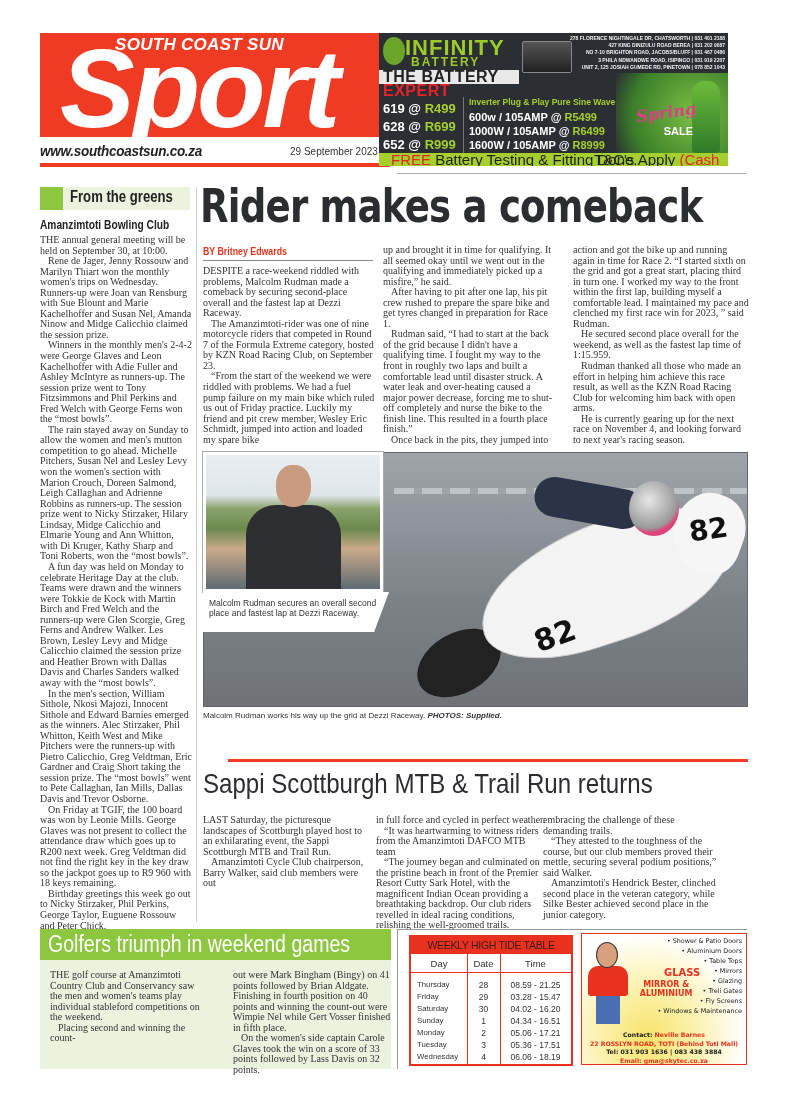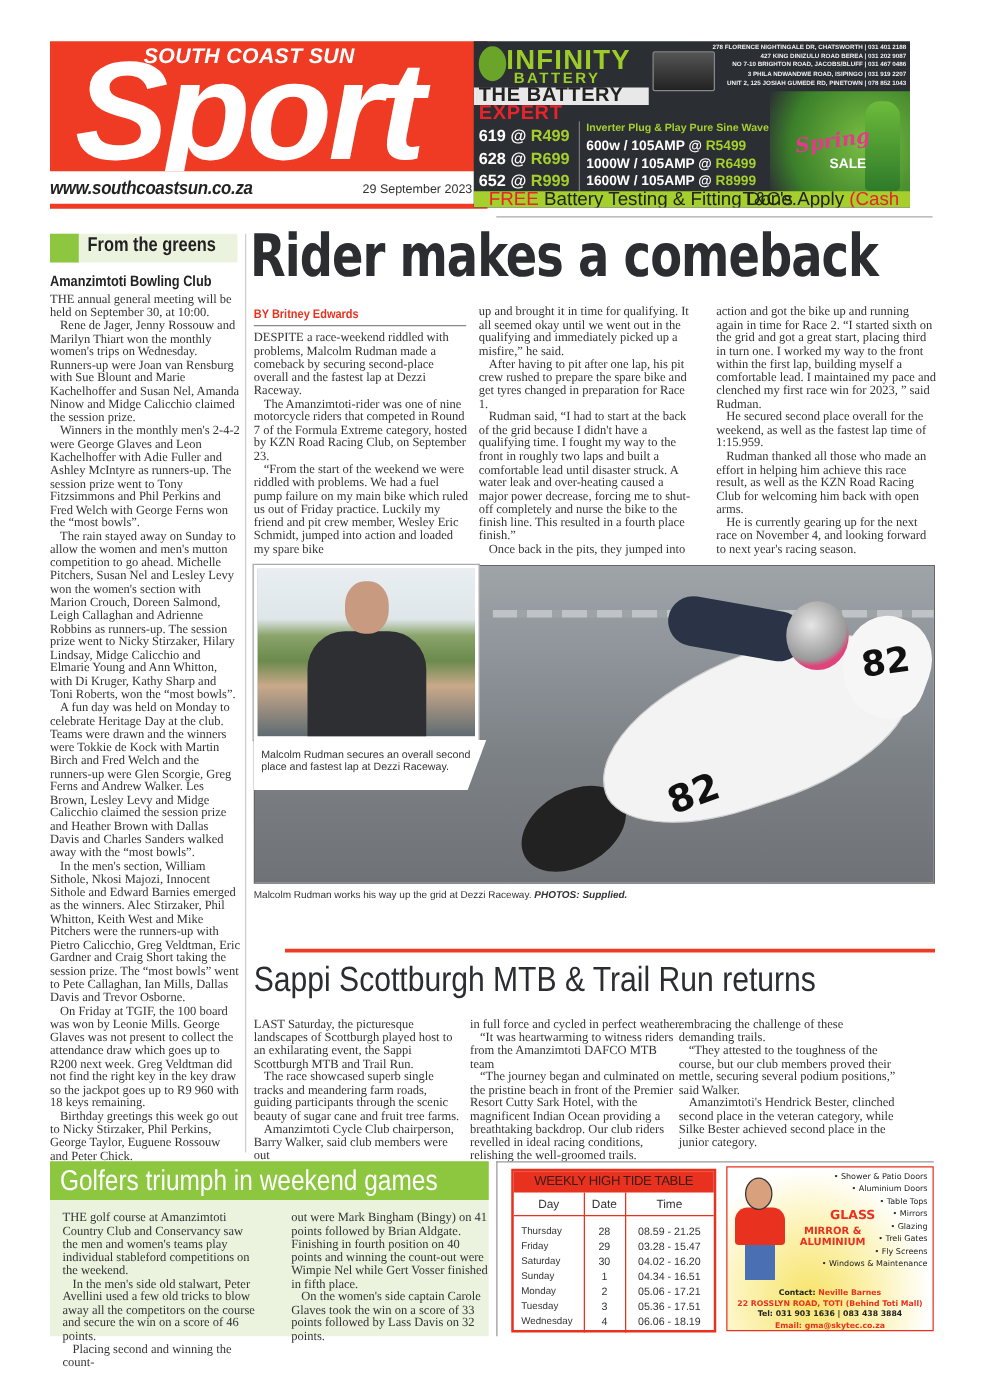--- a/index.html
+++ b/index.html
@@ -224,41 +224,39 @@
     <div class="inset-head"></div>
   </div>
 </div>
 <div class="inset-caption">Malcolm Rudman secures an overall second place and fastest lap at Dezzi Raceway.</div>
 <div class="photo-caption"><span>Malcolm Rudman works his way up the grid at Dezzi Raceway.</span> <em>PHOTOS: Supplied.</em></div>
 
 <div class="sappi-rule"></div>
 <div class="sappi-head">Sappi Scottburgh MTB &amp; Trail Run returns</div>
 <div class="article-col sappi-c1 col-text">
   <p class="first">LAST Saturday, the picturesque landscapes of Scottburgh played host to an exhilarating event, the Sappi Scottburgh MTB and Trail Run.</p>
-  <p>The race showcased superb single tracks and meandering farm roads, guiding participants through the scenic beauty of sugar cane and fruit tree farms.</p>
   <p>Amanzimtoti Cycle Club chairperson, Barry Walker, said club members were out</p>
 </div>
 <div class="article-col sappi-c2 col-text">
   <p class="first">in full force and cycled in perfect weather.</p>
   <p>“It was heartwarming to witness riders from the Amanzimtoti DAFCO MTB team</p>
   <p>“The journey began and culminated on the pristine beach in front of the Premier Resort Cutty Sark Hotel, with the magnificent Indian Ocean providing a breathtaking backdrop. Our club riders revelled in ideal racing conditions, relishing the well-groomed trails.</p>
 </div>
 <div class="article-col sappi-c3 col-text">
   <p class="first">embracing the challenge of these demanding trails.</p>
   <p>“They attested to the toughness of the course, but our club members proved their mettle, securing several podium positions,” said Walker.</p>
   <p>Amanzimtoti's Hendrick Bester, clinched second place in the veteran category, while Silke Bester achieved second place in the junior category.</p>
 </div>
 
 <div class="golf-box">
   <div class="golf-header">
     <div class="golf-title">Golfers triumph in weekend games</div>
   </div>
   <div class="golf-c1 col-text">
     <p class="first">THE golf course at Amanzimtoti Country Club and Conservancy saw the men and women's teams play individual stableford competitions on the weekend.</p>
-    <p>In the men's side old stalwart, Peter Avellini used a few old tricks to blow away all the competitors on the course and secure the win on a score of 46 points.</p>
     <p>Placing second and winning the count-</p>
   </div>
   <div class="golf-c2 col-text">
     <p class="first">out were Mark Bingham (Bingy) on 41 points followed by Brian Aldgate. Finishing in fourth position on 40 points and winning the count-out were Wimpie Nel while Gert Vosser finished in fifth place.</p>
     <p>On the women's side captain Carole Glaves took the win on a score of 33 points followed by Lass Davis on 32 points.</p>
   </div>
 </div>
 
 <div class="tide-outer"></div>
 <div class="tide-leftrule"></div>

